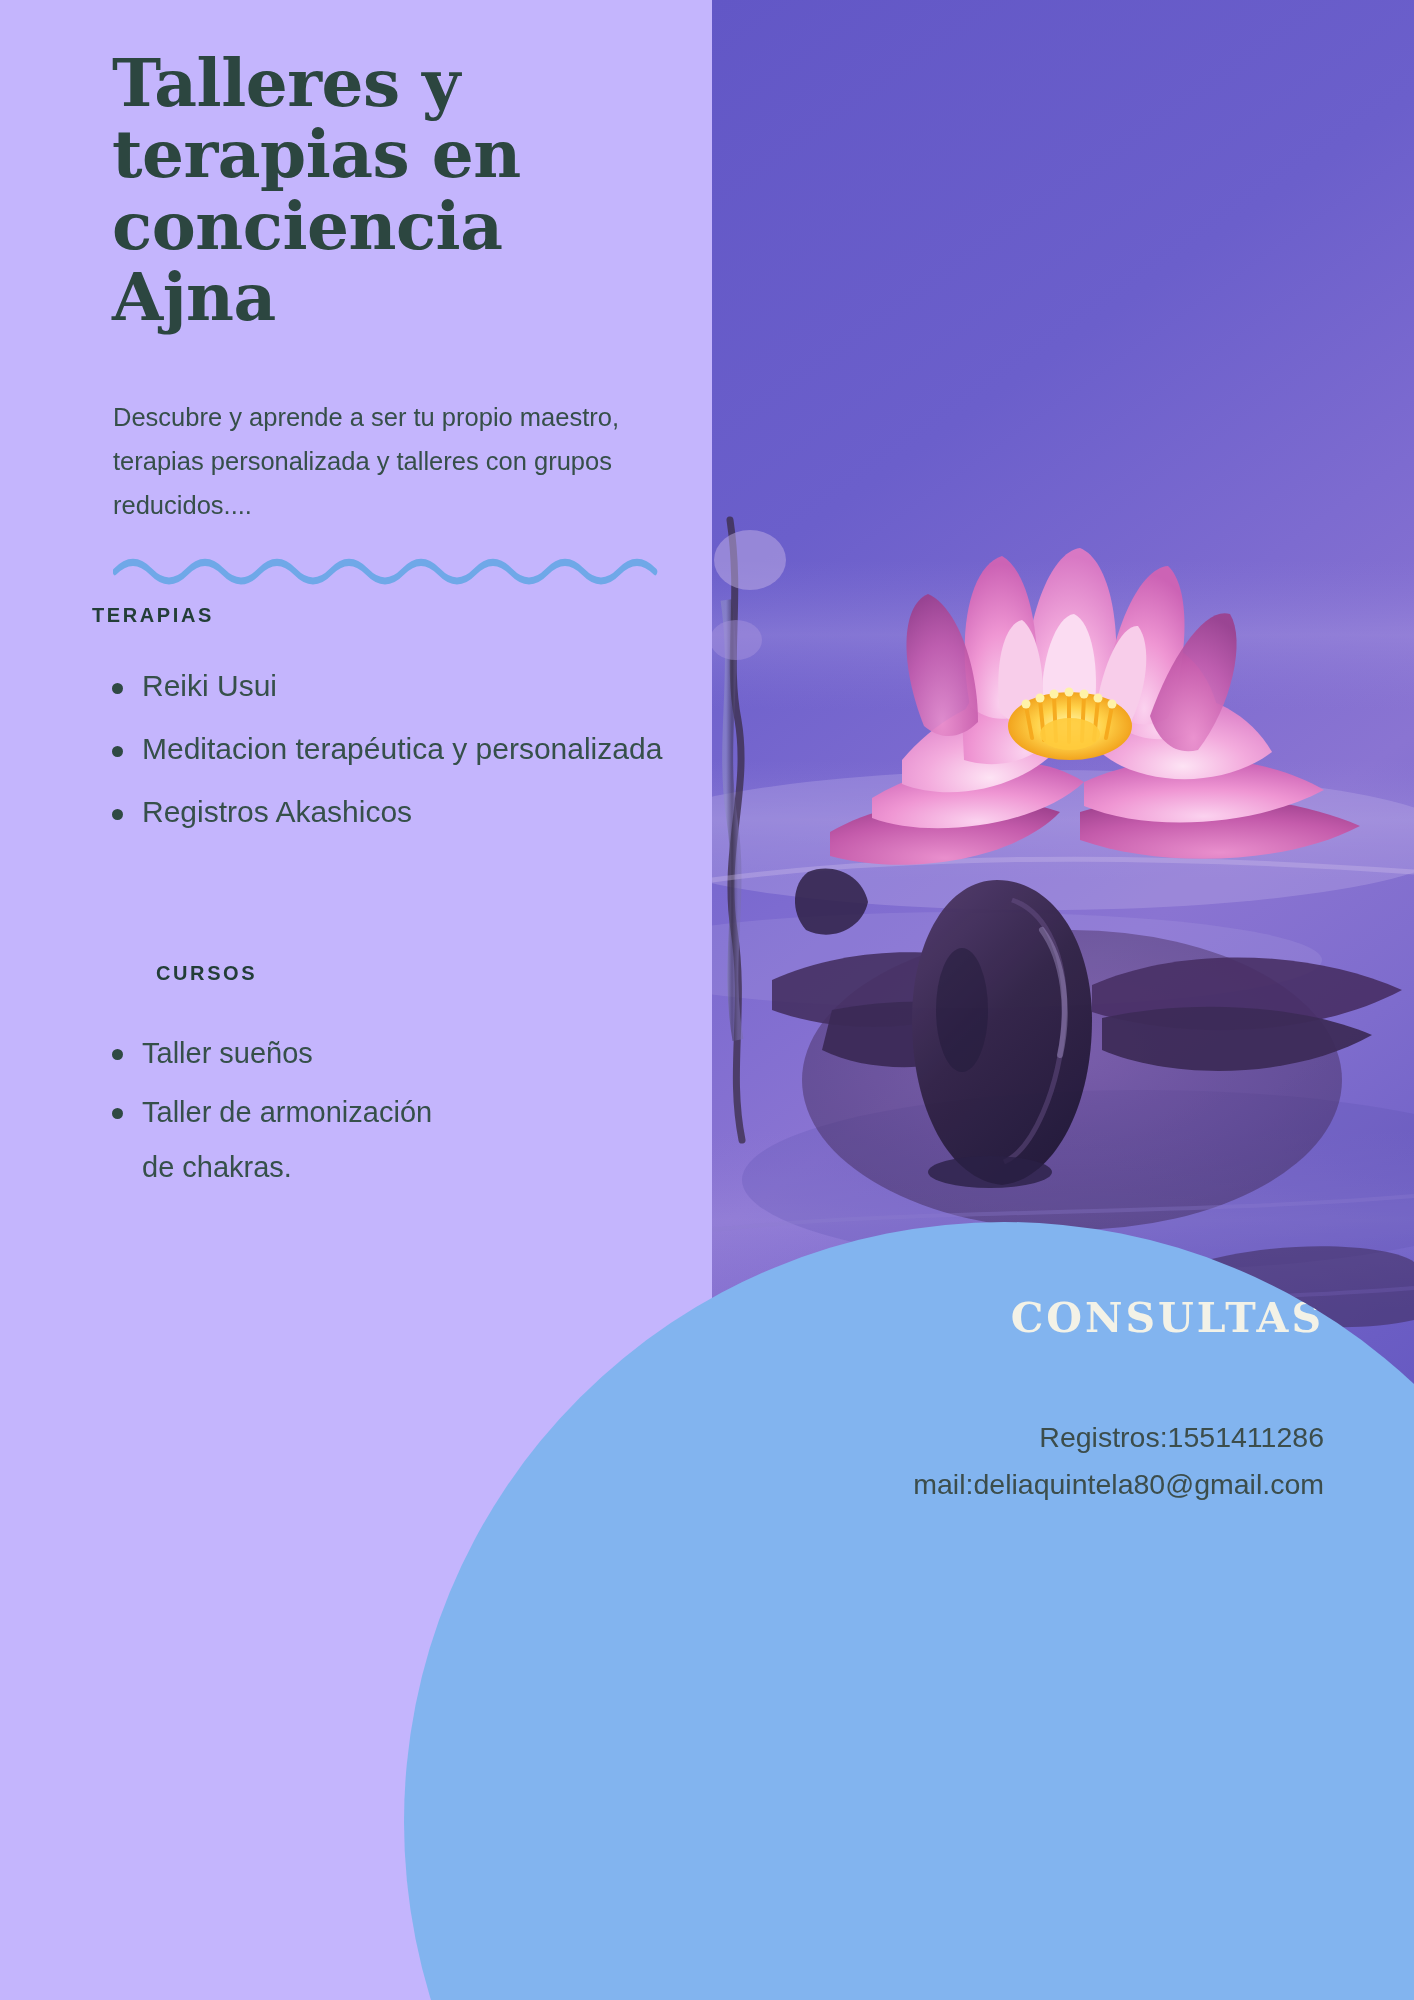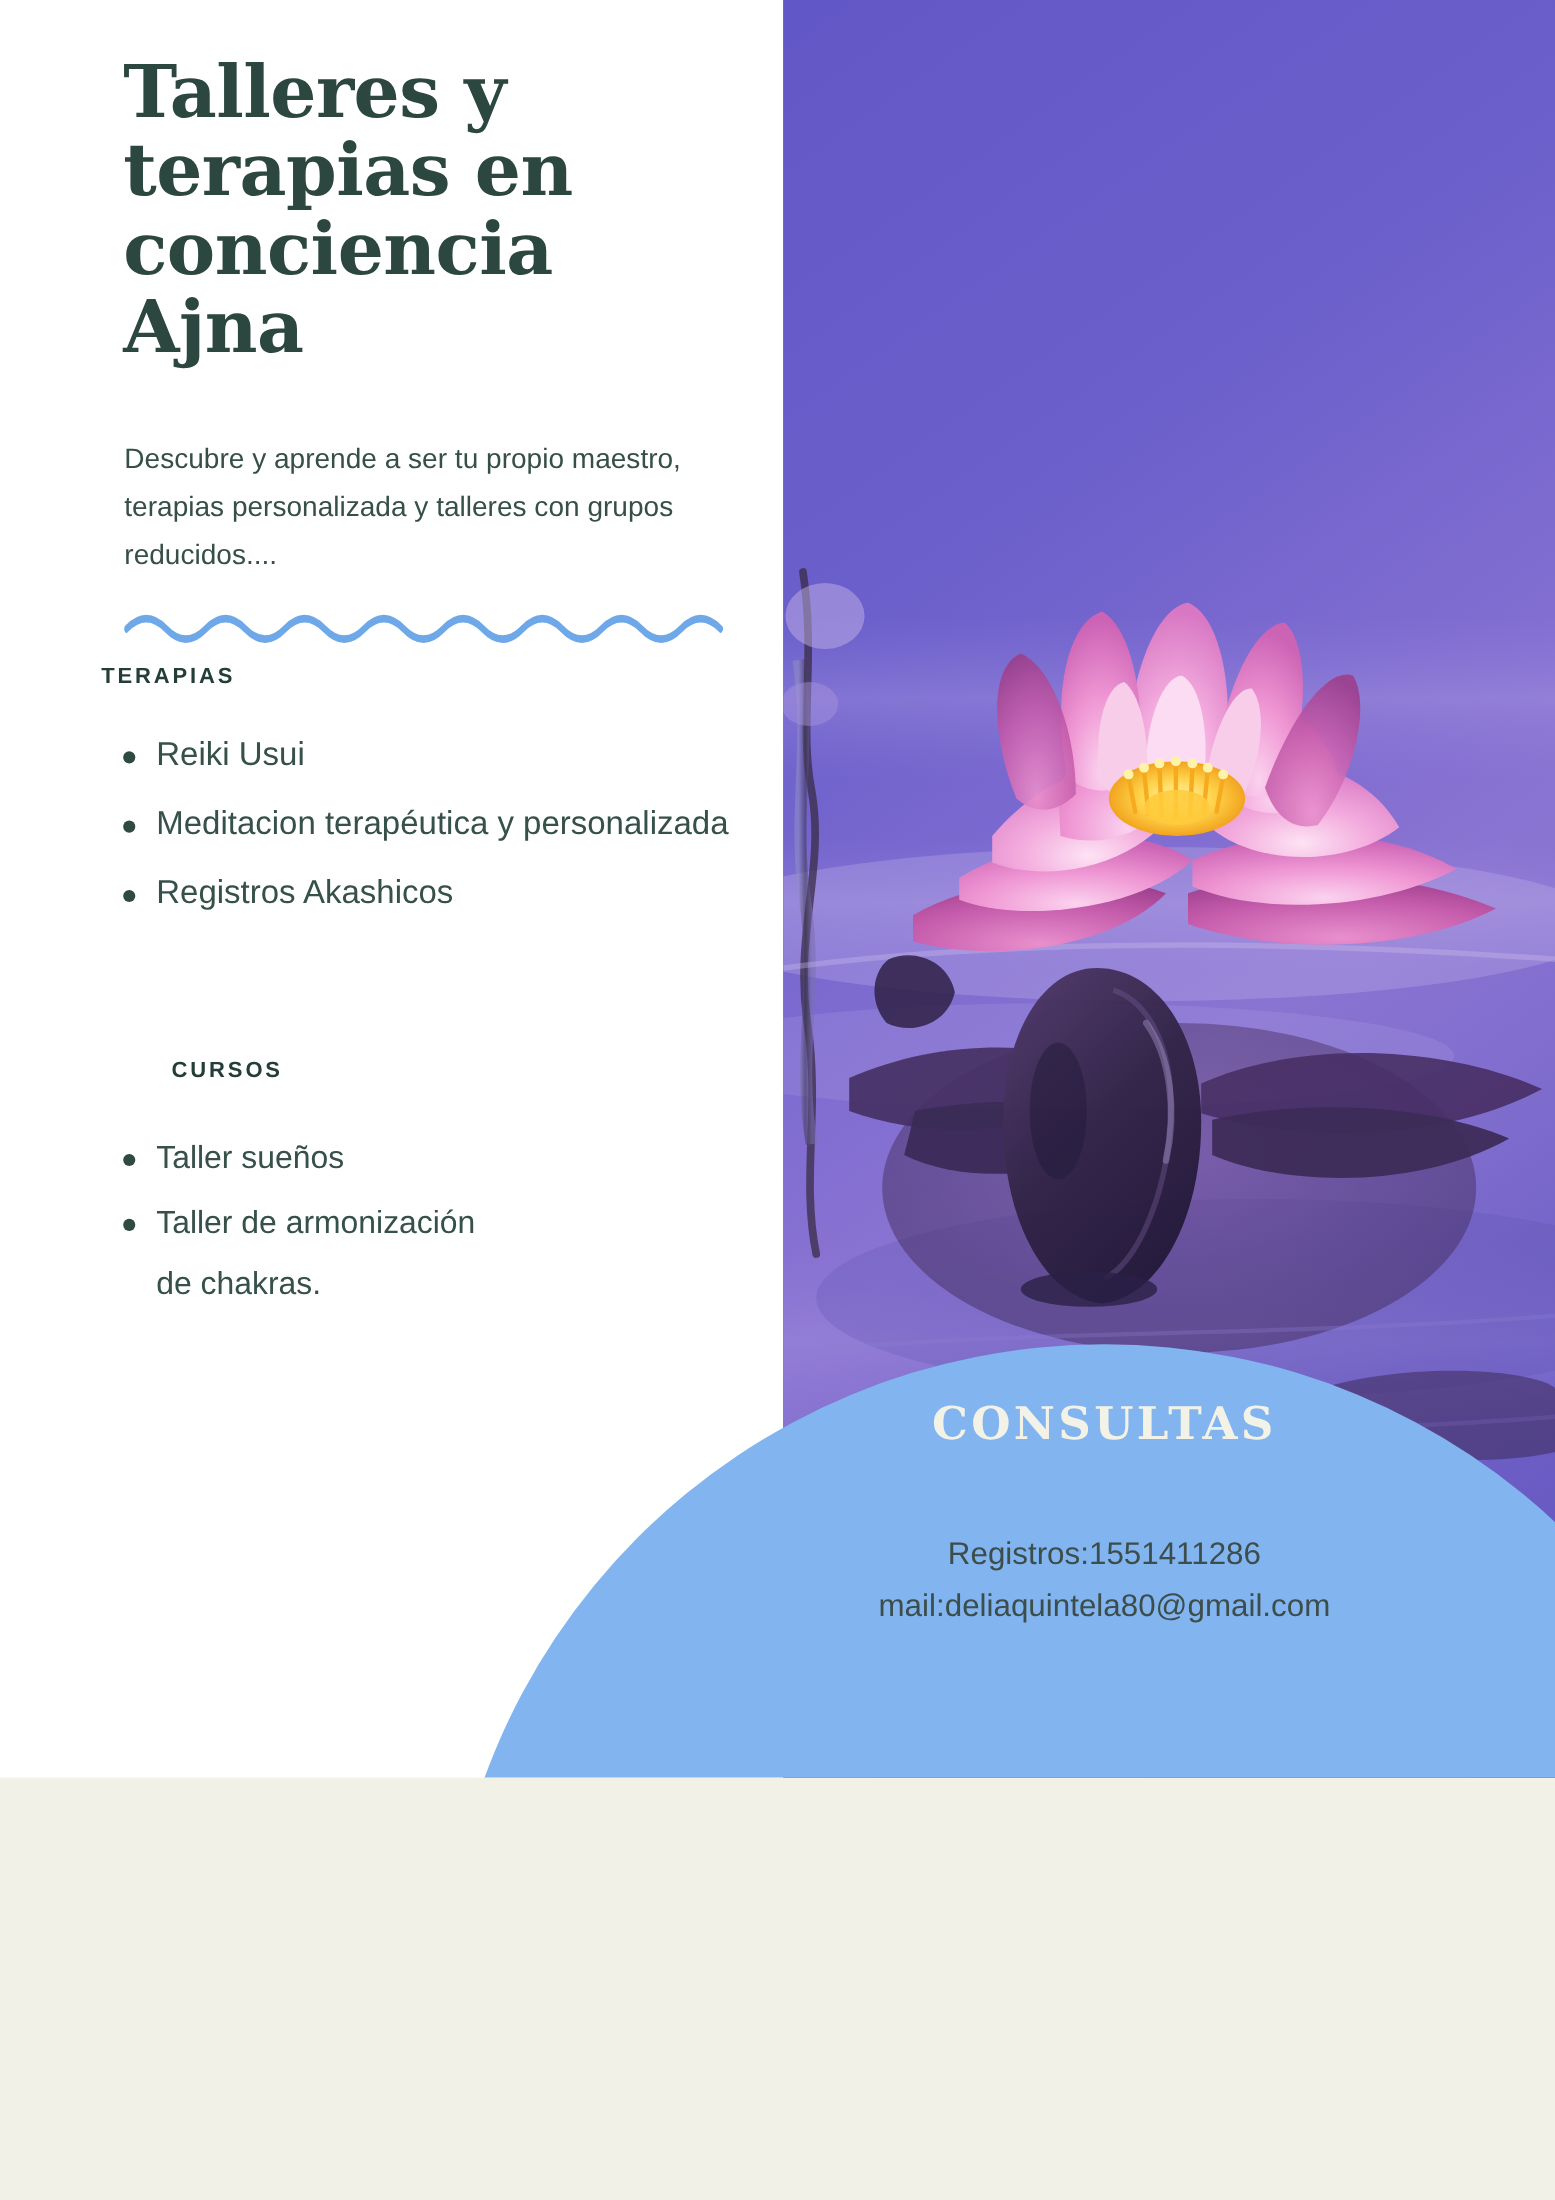--- a/index.html
+++ b/index.html
@@ -5,22 +5,22 @@
 <style>
   * { margin:0; padding:0; box-sizing:border-box; }
   html, body {
     width:1414px; height:2000px;
     background:#f1f1e8;
     font-family:"Liberation Sans", sans-serif;
     overflow:hidden;
   }
   #poster {
     position:relative;
-    width:1414px; height:1616px;
-    background:#ffffff;
+    width:1414px; height:2000px;
+    background:#c4b5fd;
     overflow:hidden;
   }
 
   
   #photo-panel {
     position:absolute; left:712px; top:0;
     width:702px; height:2000px;
     overflow:hidden;
     background:#6257c6;
   }
@@ -109,23 +109,23 @@
   #consult-circle {
     position:absolute;
     left:404px; top:1222px;
     width:1200px; height:1200px;
     border-radius:50%;
     background:#82b4ef;
     overflow:hidden;
   }
   #consult-inner {
     position:absolute;
-    left:280px; top:48px;
+    left:280px; top:72px;
     width:640px;
-    text-align:center;
+    text-align:right;
   }
   #consult-title {
     font-family:"DejaVu Serif", "Liberation Serif", serif;
     font-weight:700;
     font-size:41px;
     letter-spacing:3px;
     color:#f3f2e7;
   }
   #consult-lines {
     margin-top:72px;

